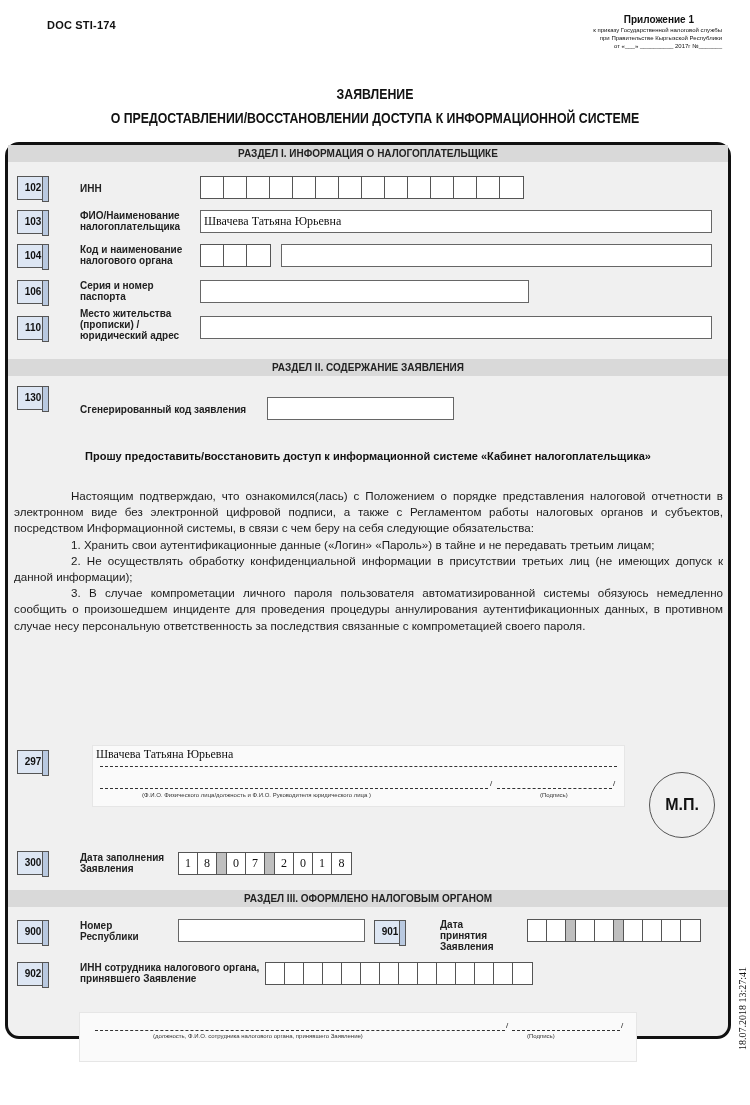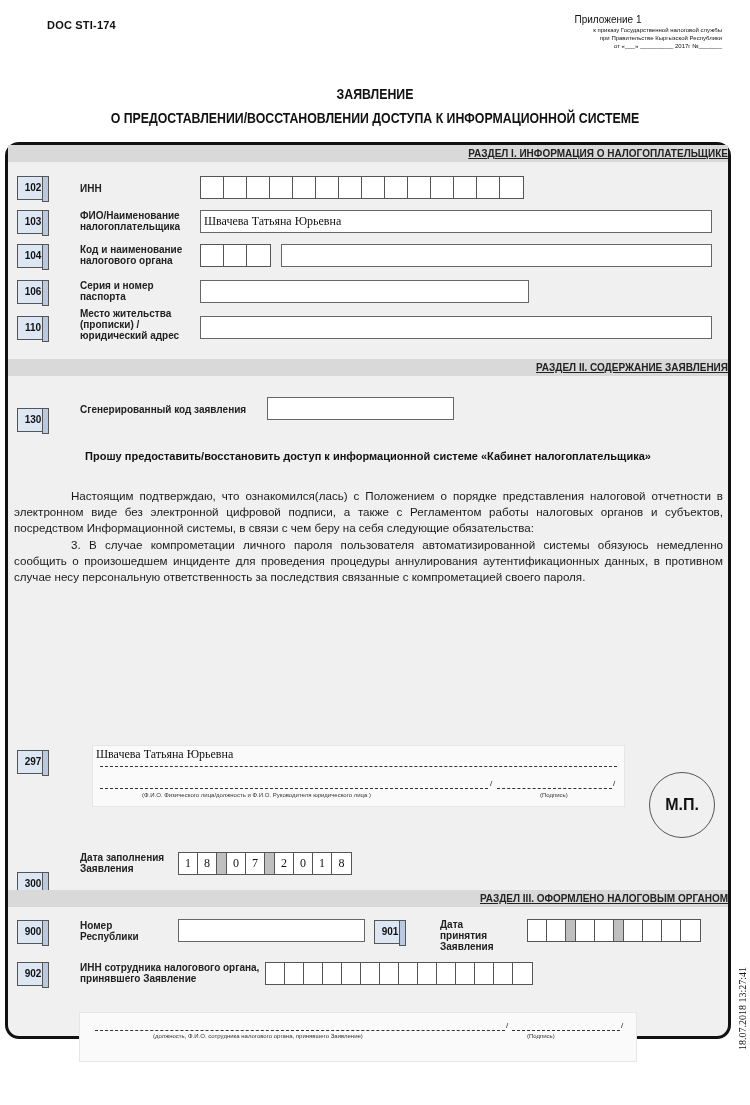--- a/index.html
+++ b/index.html
@@ -4,32 +4,32 @@
 <style>
   * { box-sizing: border-box; margin: 0; padding: 0; }
   body {
     width: 750px; height: 1105px; background: #ffffff; position: relative;
     font-family: "Liberation Sans", "DejaVu Sans", sans-serif; color: #111;
     overflow: hidden;
   }
   .abs { position: absolute; }
   .doc-id { left: 47px; top: 19px; font-size: 11px; font-weight: bold; letter-spacing: 0.2px; }
   .appendix { right: 28px; top: 14px; text-align: right; font-size: 6px; line-height: 8px; width: 200px; }
-  .appendix .ap-title { font-size: 10px; font-weight: normal; line-height: 12px; margin-right: 28px; text-align: center; }
+  .appendix .ap-title { font-size: 10px; font-weight: bold; line-height: 12px; margin-right: 28px; text-align: right; }
   .appendix .ap-line { text-align: right; white-space: nowrap; }
   .title1 { left: 0; width: 750px; top: 86px; text-align: center; font-size: 14px; font-weight: bold; transform: scaleX(0.88); }
   .title2 { left: 0; width: 750px; top: 110px; text-align: center; font-size: 14px; font-weight: bold; transform: scaleX(0.88); }
 
   .frame {
     left: 5px; top: 142px; width: 726px; height: 897px;
     border: 3px solid #111; border-radius: 14px; background: #f0f0f0;
   }
   .sec-head {
     position: absolute; left: 3px; right: 3px; height: 17px; background: #d9d9d9;
-    text-align: right; font-size: 10px; font-weight: bold; line-height: 17px; color: #222; text-decoration: underline;
+    text-align: center; font-size: 10px; font-weight: bold; line-height: 17px; color: #222;
   }
   .code {
     position: absolute; width: 32px; height: 24px; background: #dde6f3;
     border: 1px solid #555; font-size: 10px; font-weight: bold; text-align: center; line-height: 22px;
   }
   .code::after {
     content: ""; position: absolute; right: -1px; top: -1px; width: 5px; height: 24px;
     background: #b9c9e0; border: 1px solid #555;
   }
   .lbl { position: absolute; font-size: 10px; font-weight: bold; line-height: 11px; color: #222; }
@@ -107,47 +107,49 @@
 <div class="field" style="left:200px;top:280px;width:329px;"></div>
 
 <div class="code" style="left:17px;top:316px;">110</div>
 <div class="lbl" style="left:80px;top:308px;width:118px;">Место жительства (прописки) / юридический адрес</div>
 <div class="field" style="left:200px;top:316px;width:512px;"></div>
 
 <div class="abs" style="left:8px;top:359px;width:720px;">
   <div class="sec-head" style="left:0;right:0;top:0;">РАЗДЕЛ II. СОДЕРЖАНИЕ  ЗАЯВЛЕНИЯ</div>
 </div>
 
-<div class="code" style="left:17px;top:408px;">130</div>
+<div class="code" style="left:17px;top:386px;">130</div>
 <div class="lbl" style="left:80px;top:404px;">Сгенерированный код заявления</div>
 <div class="field" style="left:267px;top:397px;width:187px;"></div>
 
 <div class="abs" style="left:8px;top:450px;width:720px;">
   <div class="request">Прошу  предоставить/восстановить  доступ к информационной системе «Кабинет налогоплательщика»</div>
 </div>
 
 <div class="para" style="top:488px;">
   <p>Настоящим  подтверждаю, что ознакомился(лась) с Положением о порядке представления налоговой отчетности в электронном виде без электронной цифровой подписи, а также с Регламентом работы налоговых органов и субъектов, посредством Информационной системы, в связи с чем беру на себя следующие обязательства:</p>
+  <p>1. Хранить свои аутентификационные данные («Логин» «Пароль») в тайне и не передавать третьим лицам;</p>
+  <p>2. Не осуществлять обработку конфиденциальной информации в присутствии третьих лиц (не имеющих допуск к данной информации);</p>
   <p>3. В случае компрометации личного пароля пользователя автоматизированной системы  обязуюсь немедленно сообщить о произошедшем инциденте   для проведения процедуры аннулирования аутентификационных данных, в противном случае несу персональную ответственность  за последствия связанные с компрометацией своего пароля.</p>
 </div>
 
 <div class="code" style="left:17px;top:750px;">297</div>
 <div class="sigbox" style="left:92px;top:745px;width:533px;height:62px;"></div>
 <div class="abs" style="left:96px;top:747px;font-family:'Liberation Serif','DejaVu Serif',serif;font-size:12px;">Швачева Татьяна Юрьевна</div>
 <div class="dash" style="left:100px;top:766px;width:517px;"></div>
 <div class="dash" style="left:100px;top:788px;width:388px;"></div>
 <div class="abs" style="left:490px;top:779px;font-size:8px;">/</div>
 <div class="dash" style="left:497px;top:788px;width:115px;"></div>
 <div class="abs" style="left:613px;top:779px;font-size:8px;">/</div>
 <div class="tiny" style="left:142px;top:792px;">(Ф.И.О. Физического лица/должность и Ф.И.О. Руководителя юридического лица )</div>
 <div class="tiny" style="left:540px;top:792px;">(Подпись)</div>
 
 <div class="mp">М.П.</div>
 
-<div class="code" style="left:17px;top:872px;">300</div>
+<div class="code" style="left:17px;top:851px;">300</div>
 <div class="lbl" style="left:80px;top:852px;width:96px;">Дата заполнения Заявления</div>
 <div class="cells small" style="left:178px;top:852px;">
   <div class="cell">1</div>
   <div class="cell">8</div>
   <div class="cell sep"></div>
   <div class="cell">0</div>
   <div class="cell">7</div>
   <div class="cell sep"></div>
   <div class="cell">2</div>
   <div class="cell">0</div>

